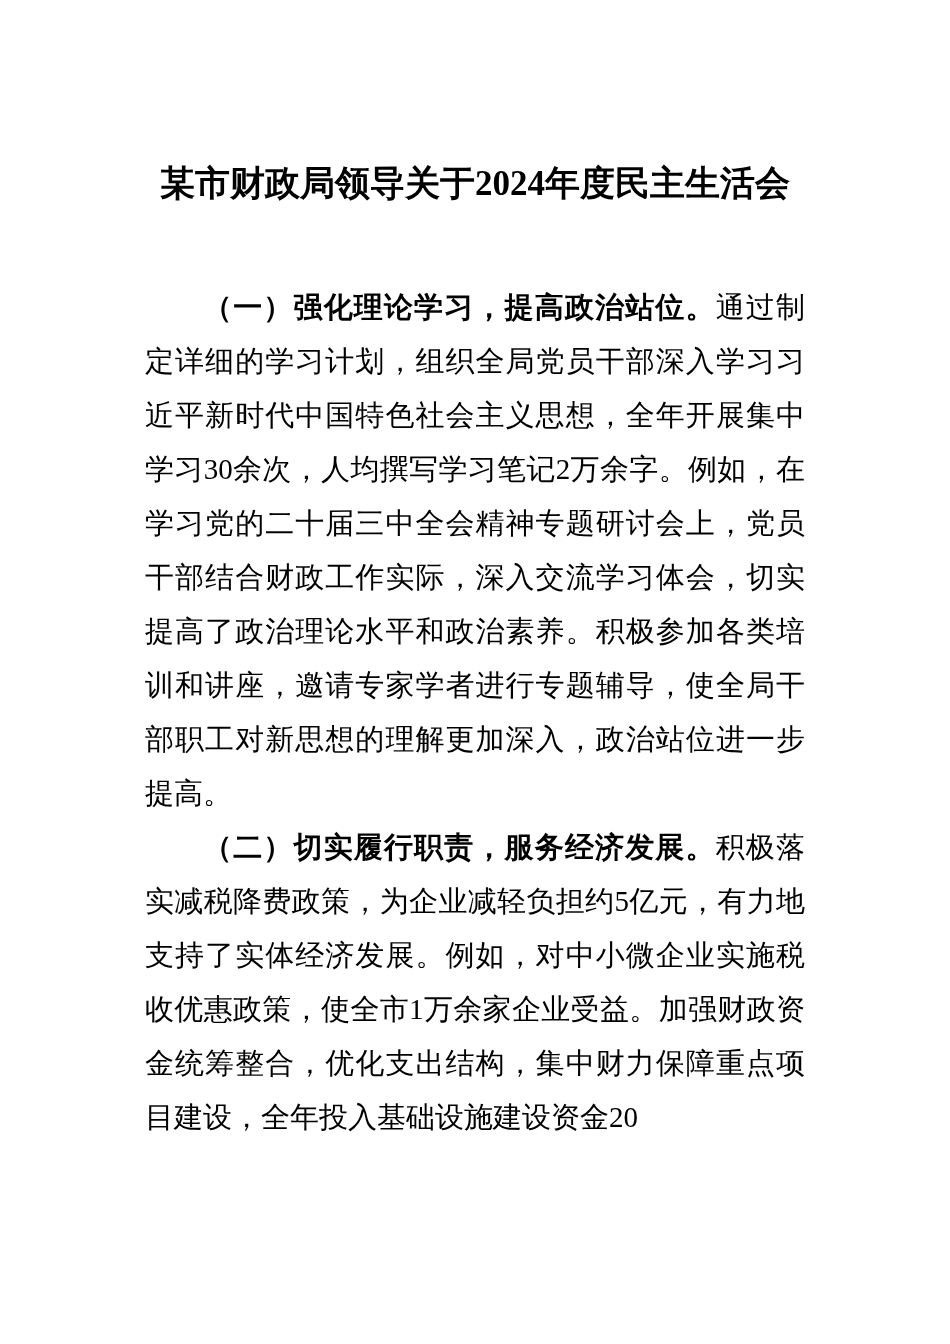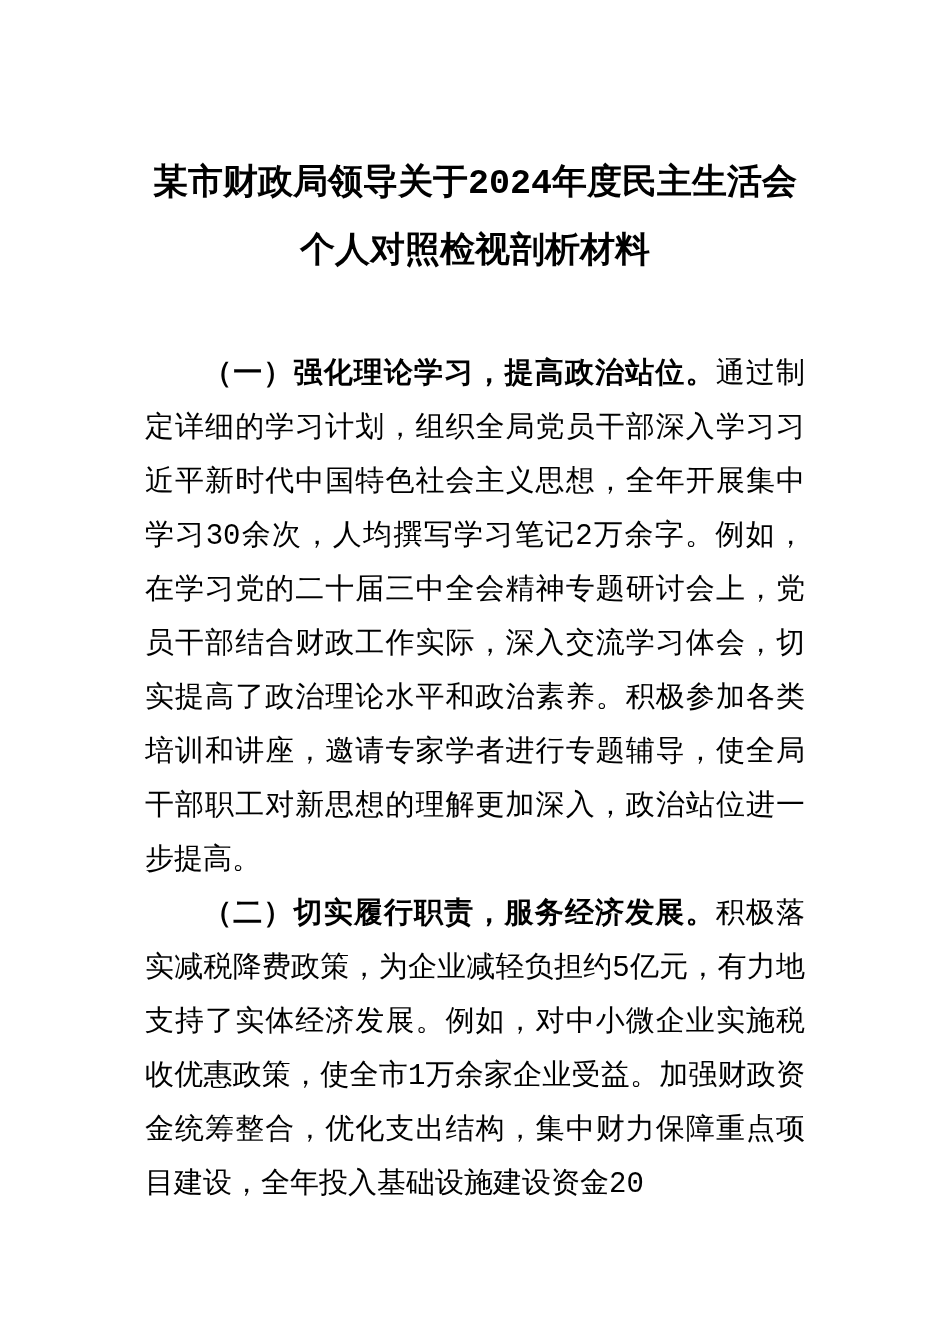--- a/index.html
+++ b/index.html
@@ -8,21 +8,21 @@
     background: #ffffff;
   }
   .page {
     position: relative;
     width: 950px;
     height: 1344px;
     background: #ffffff;
     box-sizing: border-box;
     padding: 150px 145px 0 145px;
     overflow: hidden;
-    font-family: Liberation Mono, monospace;
+    font-family: Liberation Serif, serif;
     color: #000000;
   }
   .doc-title {
     margin: 0 0 62px 0;
     font-size: 35px;
     font-weight: bold;
     text-align: center;
     line-height: 68px;
   }
   .doc-title .title-line {
@@ -43,21 +43,20 @@
     font-weight: bold;
   }
 </style>
 </head>
 <body>
 
 <div class="page">
 
   <h1 class="doc-title">
     <span class="title-line">某市财政局领导关于2024年度民主生活会</span>
-    <span class="title-line">个人对照检视剖析材料</span>
   </h1>
 
   <div class="doc-body">
 
 
 
     <p><span class="bold">（一）强化理论学习，提高政治站位。</span><span>通过制定详细的学习计划，组织全局党员干部深入学习习近平新时代中国特色社会主义思想，全年开展集中学习30余次，人均撰写学习笔记2万余字。例如，在学习党的二十届三中全会精神专题研讨会上，党员干部结合财政工作实际，深入交流学习体会，切实提高了政治理论水平和政治素养。积极参加各类培训和讲座，邀请专家学者进行专题辅导，使全局干部职工对新思想的理解更加深入，政治站位进一步提高。</span></p>
 
     <p><span class="bold">（二）切实履行职责，服务经济发展。</span><span>积极落实减税降费政策，为企业减轻负担约5亿元，有力地支持了实体经济发展。例如，对中小微企业实施税收优惠政策，使全市1万余家企业受益。加强财政资金统筹整合，优化支出结构，集中财力保障重点项目建设，全年投入基础设施建设资金20</span></p>
 

